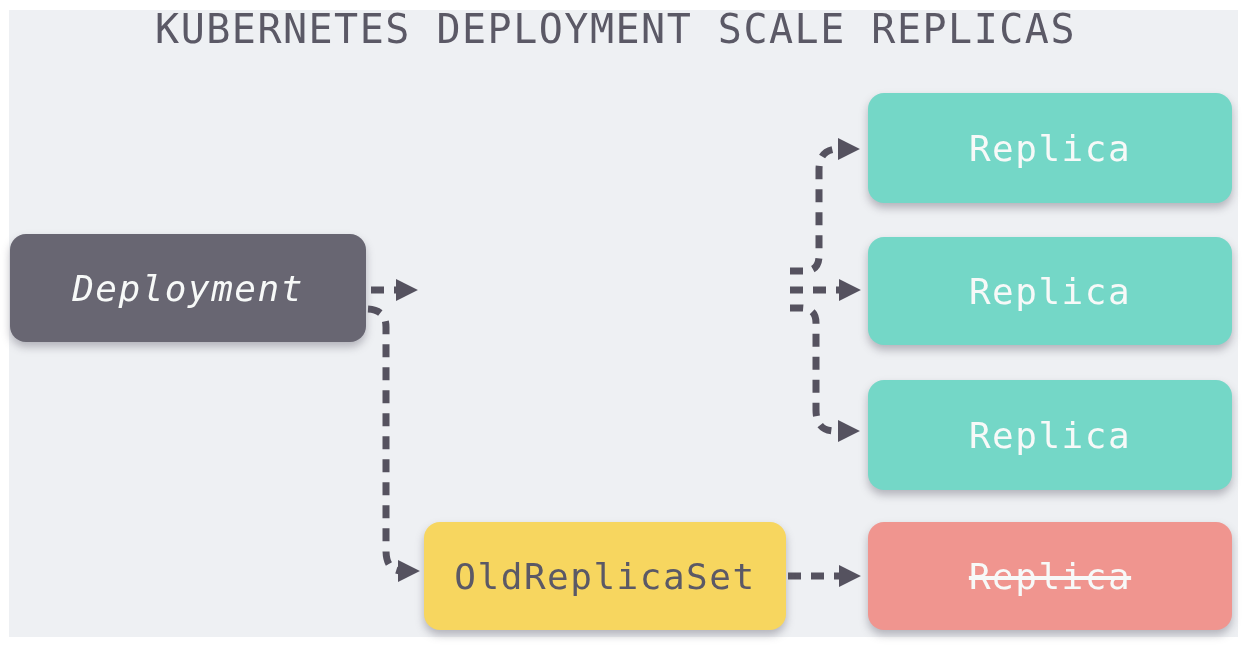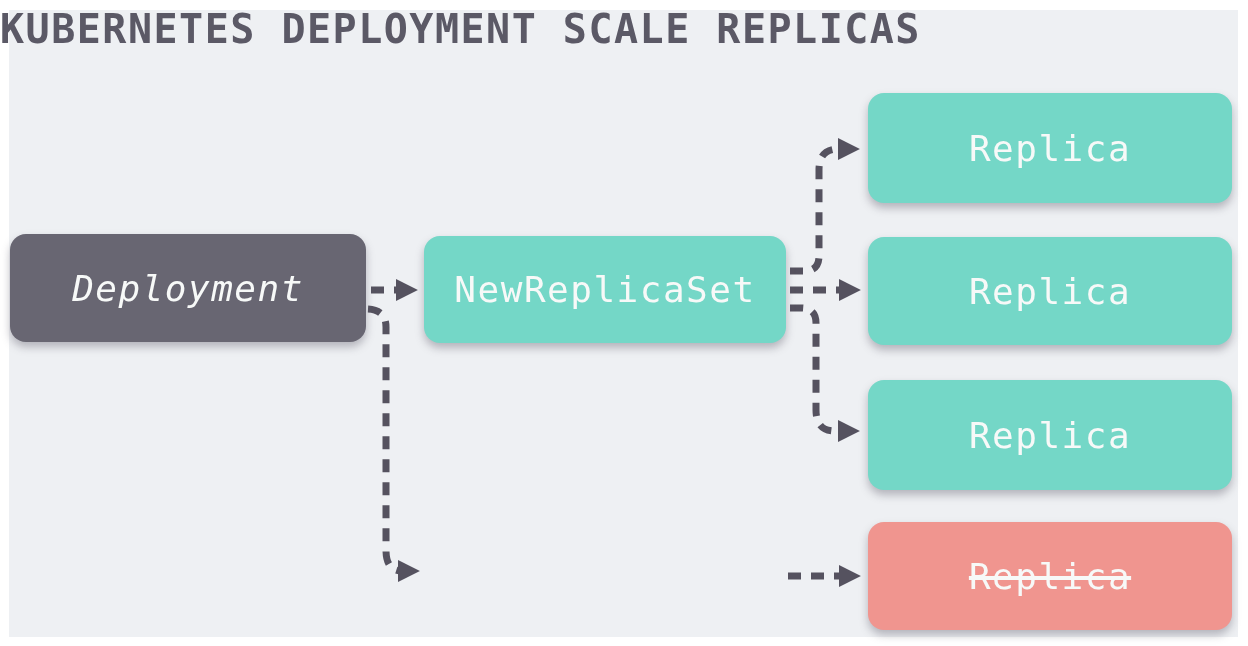--- a/index.html
+++ b/index.html
@@ -13,21 +13,21 @@
     --text-dark:#5b5966;
     --arrow:#55525f;
     --title-color:#5b5966;
   }
   html,body{margin:0;padding:0;}
   body{background:var(--page-bg);font-family:"DejaVu Sans Mono","Liberation Mono",monospace;}
   .page{position:relative;width:1248px;height:646px;background:var(--page-bg);overflow:hidden;}
   .canvas{position:absolute;left:9px;top:10px;width:1229px;height:627px;background:var(--canvas-bg);}
   .title{
     position:absolute;left:0;top:6px;width:1076px;margin:0;
-    text-align:left;font-size:40px;font-weight:bold;letter-spacing:1.5px;
+    text-align:right;font-size:40px;font-weight:normal;letter-spacing:1.5px;
     color:var(--title-color);
   }
   .edges{position:absolute;left:0;top:0;width:1248px;height:646px;pointer-events:none;}
   .node{
     position:absolute;display:flex;align-items:center;justify-content:center;
     border-radius:16px;font-size:36px;letter-spacing:1.5px;font-weight:500;
     box-shadow:0 5px 9px rgba(93,91,105,0.40);
   }
   .node-dark{background:var(--node-dark);color:var(--text-light);font-style:italic;}
   .node-teal{background:var(--node-teal);color:var(--text-light);}
@@ -63,33 +63,33 @@
     <path class="edge" d="M 790 271 H 804 Q 819 271 819 256 V 170 Q 819 149 838 149 L 842 149" marker-end="url(#ah)"></path>
     <path class="edge" d="M 790 290 H 843" marker-end="url(#ah)"></path>
     <path class="edge" d="M 790 308 H 801 Q 816 308 816 323 V 410 Q 816 431 835 431 L 842 431" marker-end="url(#ah)"></path>
     <path class="edge" d="M 788 576 H 843" marker-end="url(#ah)"></path>
   </svg>
 
   <div class="node node-dark n-deployment">
     <span>Deployment</span>
   </div>
 
-  <div class="node node-teal n-new">
-    <span>NewReplicaSet</span>
-  </div>
 
   <div class="node node-teal n-rep1">
     <span>Replica</span>
   </div>
 
   <div class="node node-teal n-rep2">
     <span>Replica</span>
   </div>
 
   <div class="node node-teal n-rep3">
     <span>Replica</span>
   </div>
 
+  <div class="node node-yellow n-old">
+    <span>OldReplicaSet</span>
+  </div>
 
   <div class="node node-red n-repold">
     <span class="struck">Replica</span>
   </div>
 </div>
 
 </body></html>

